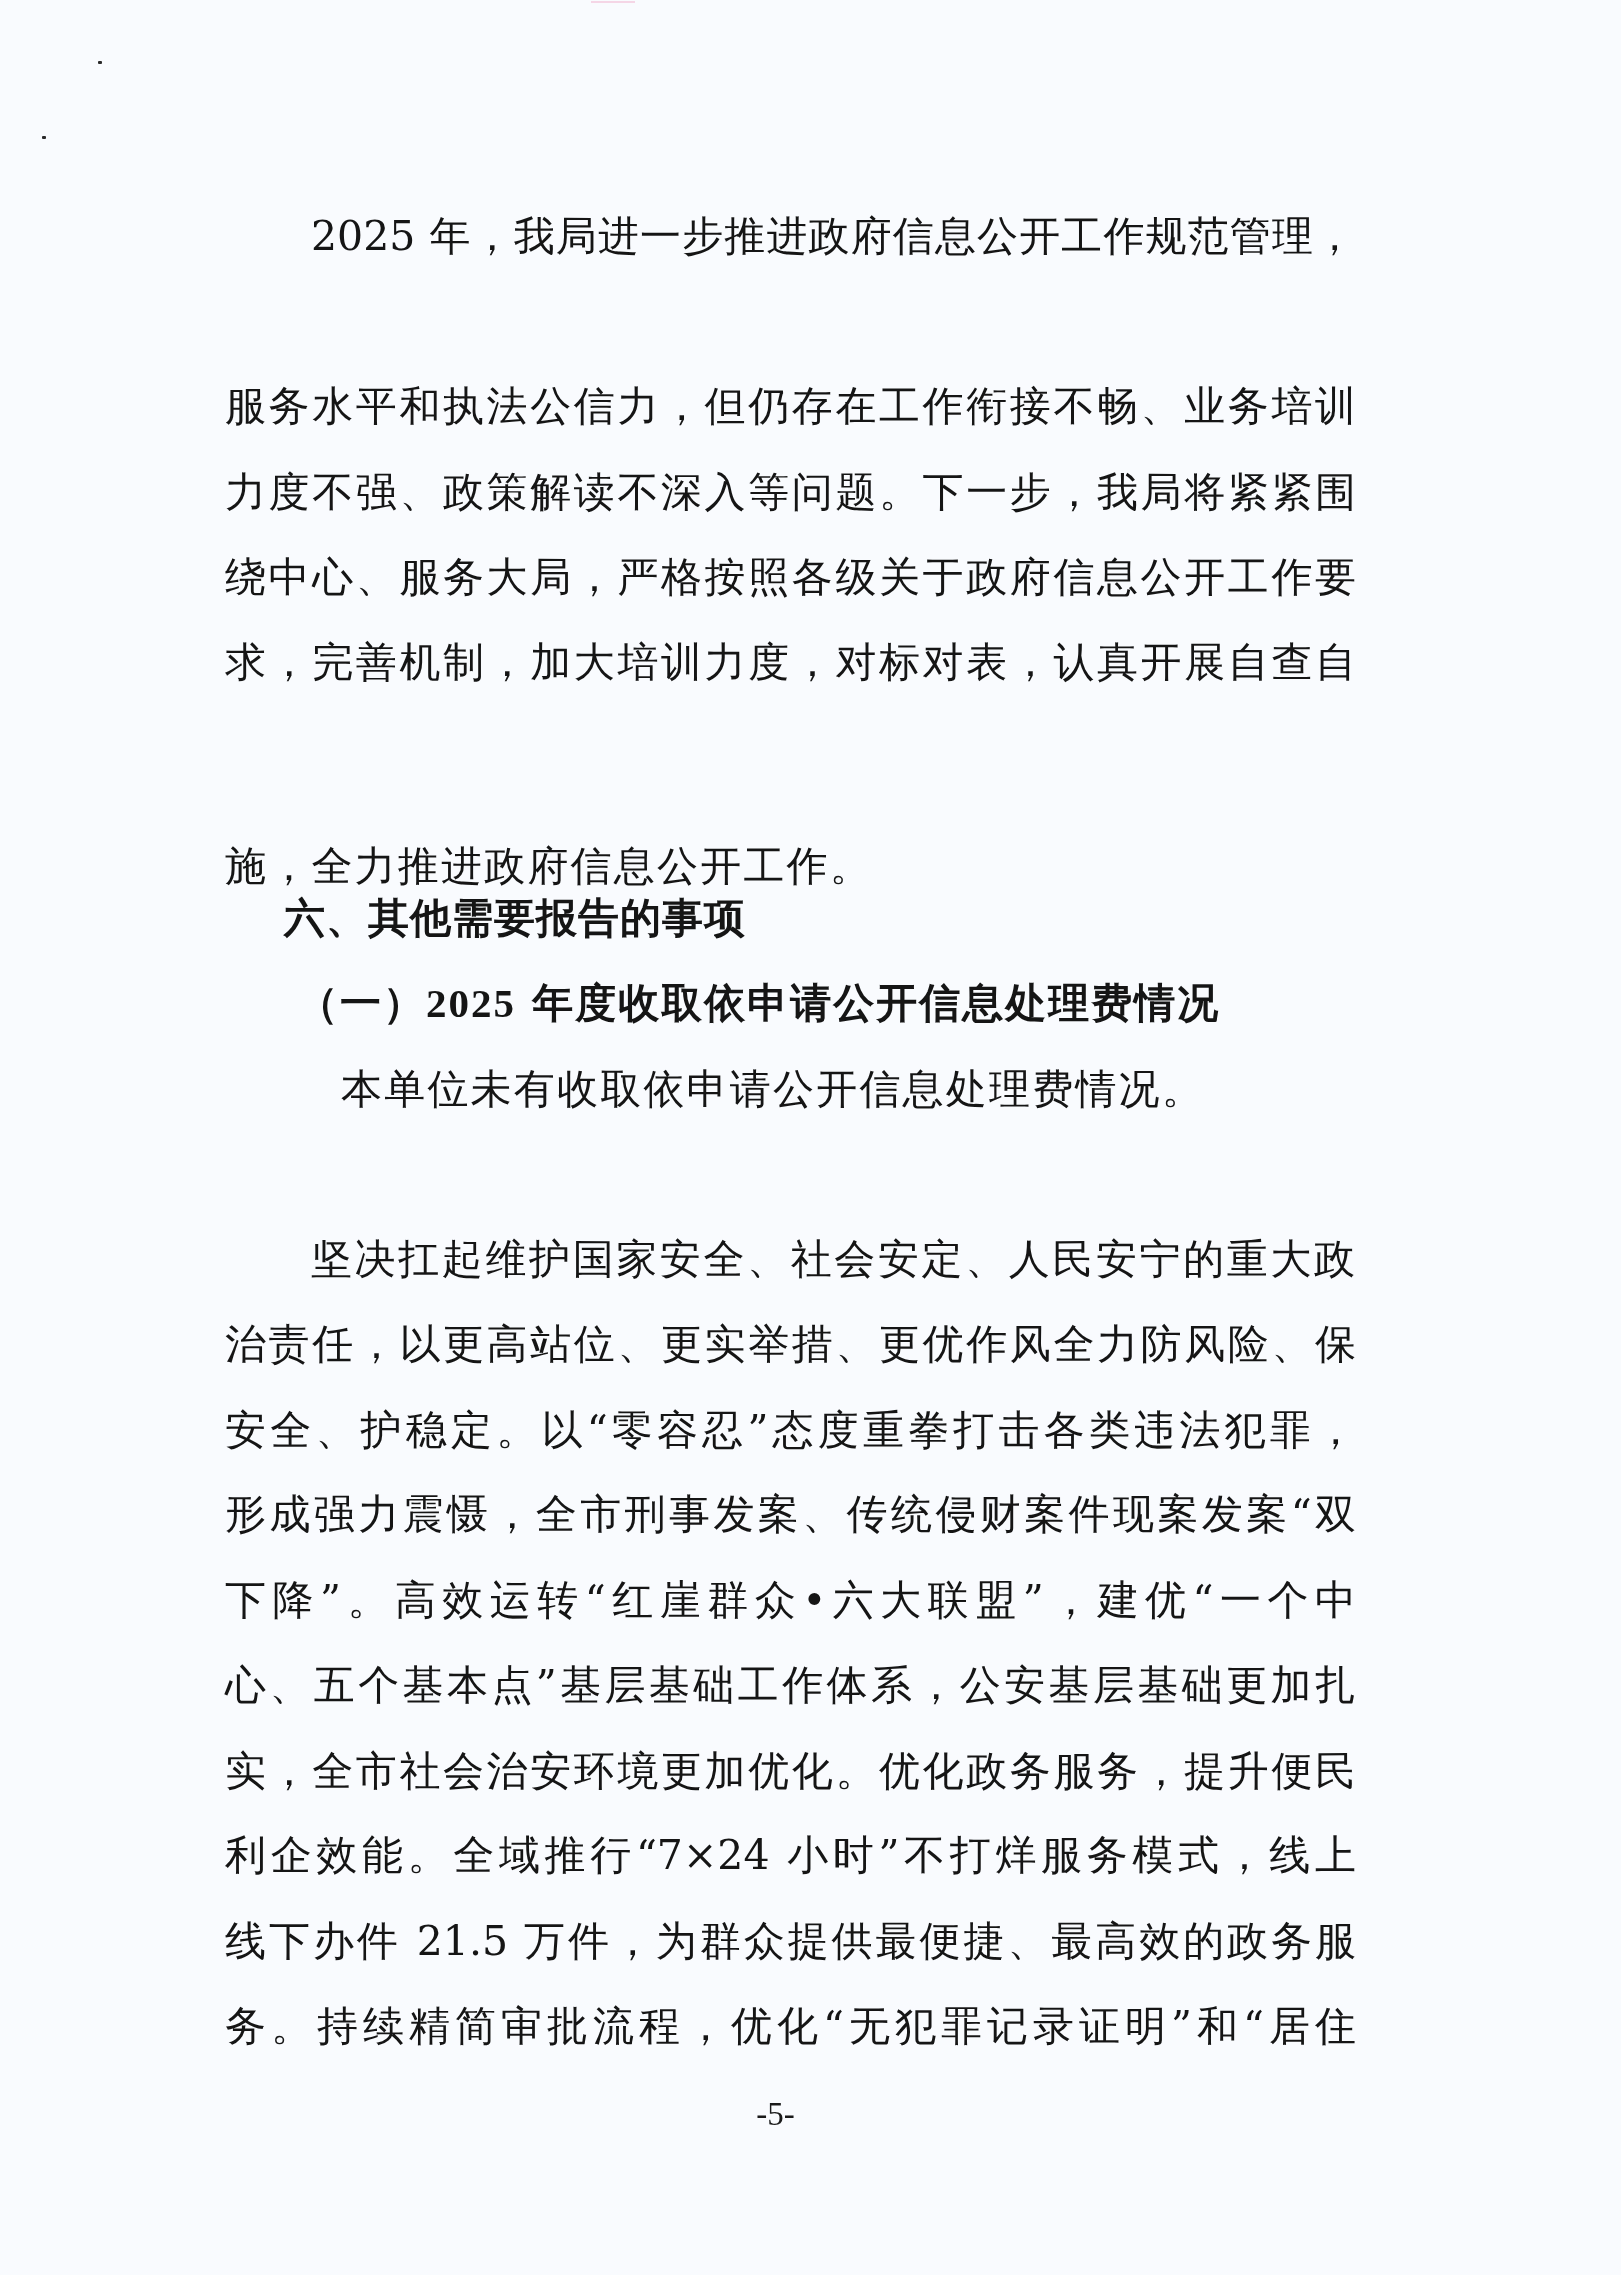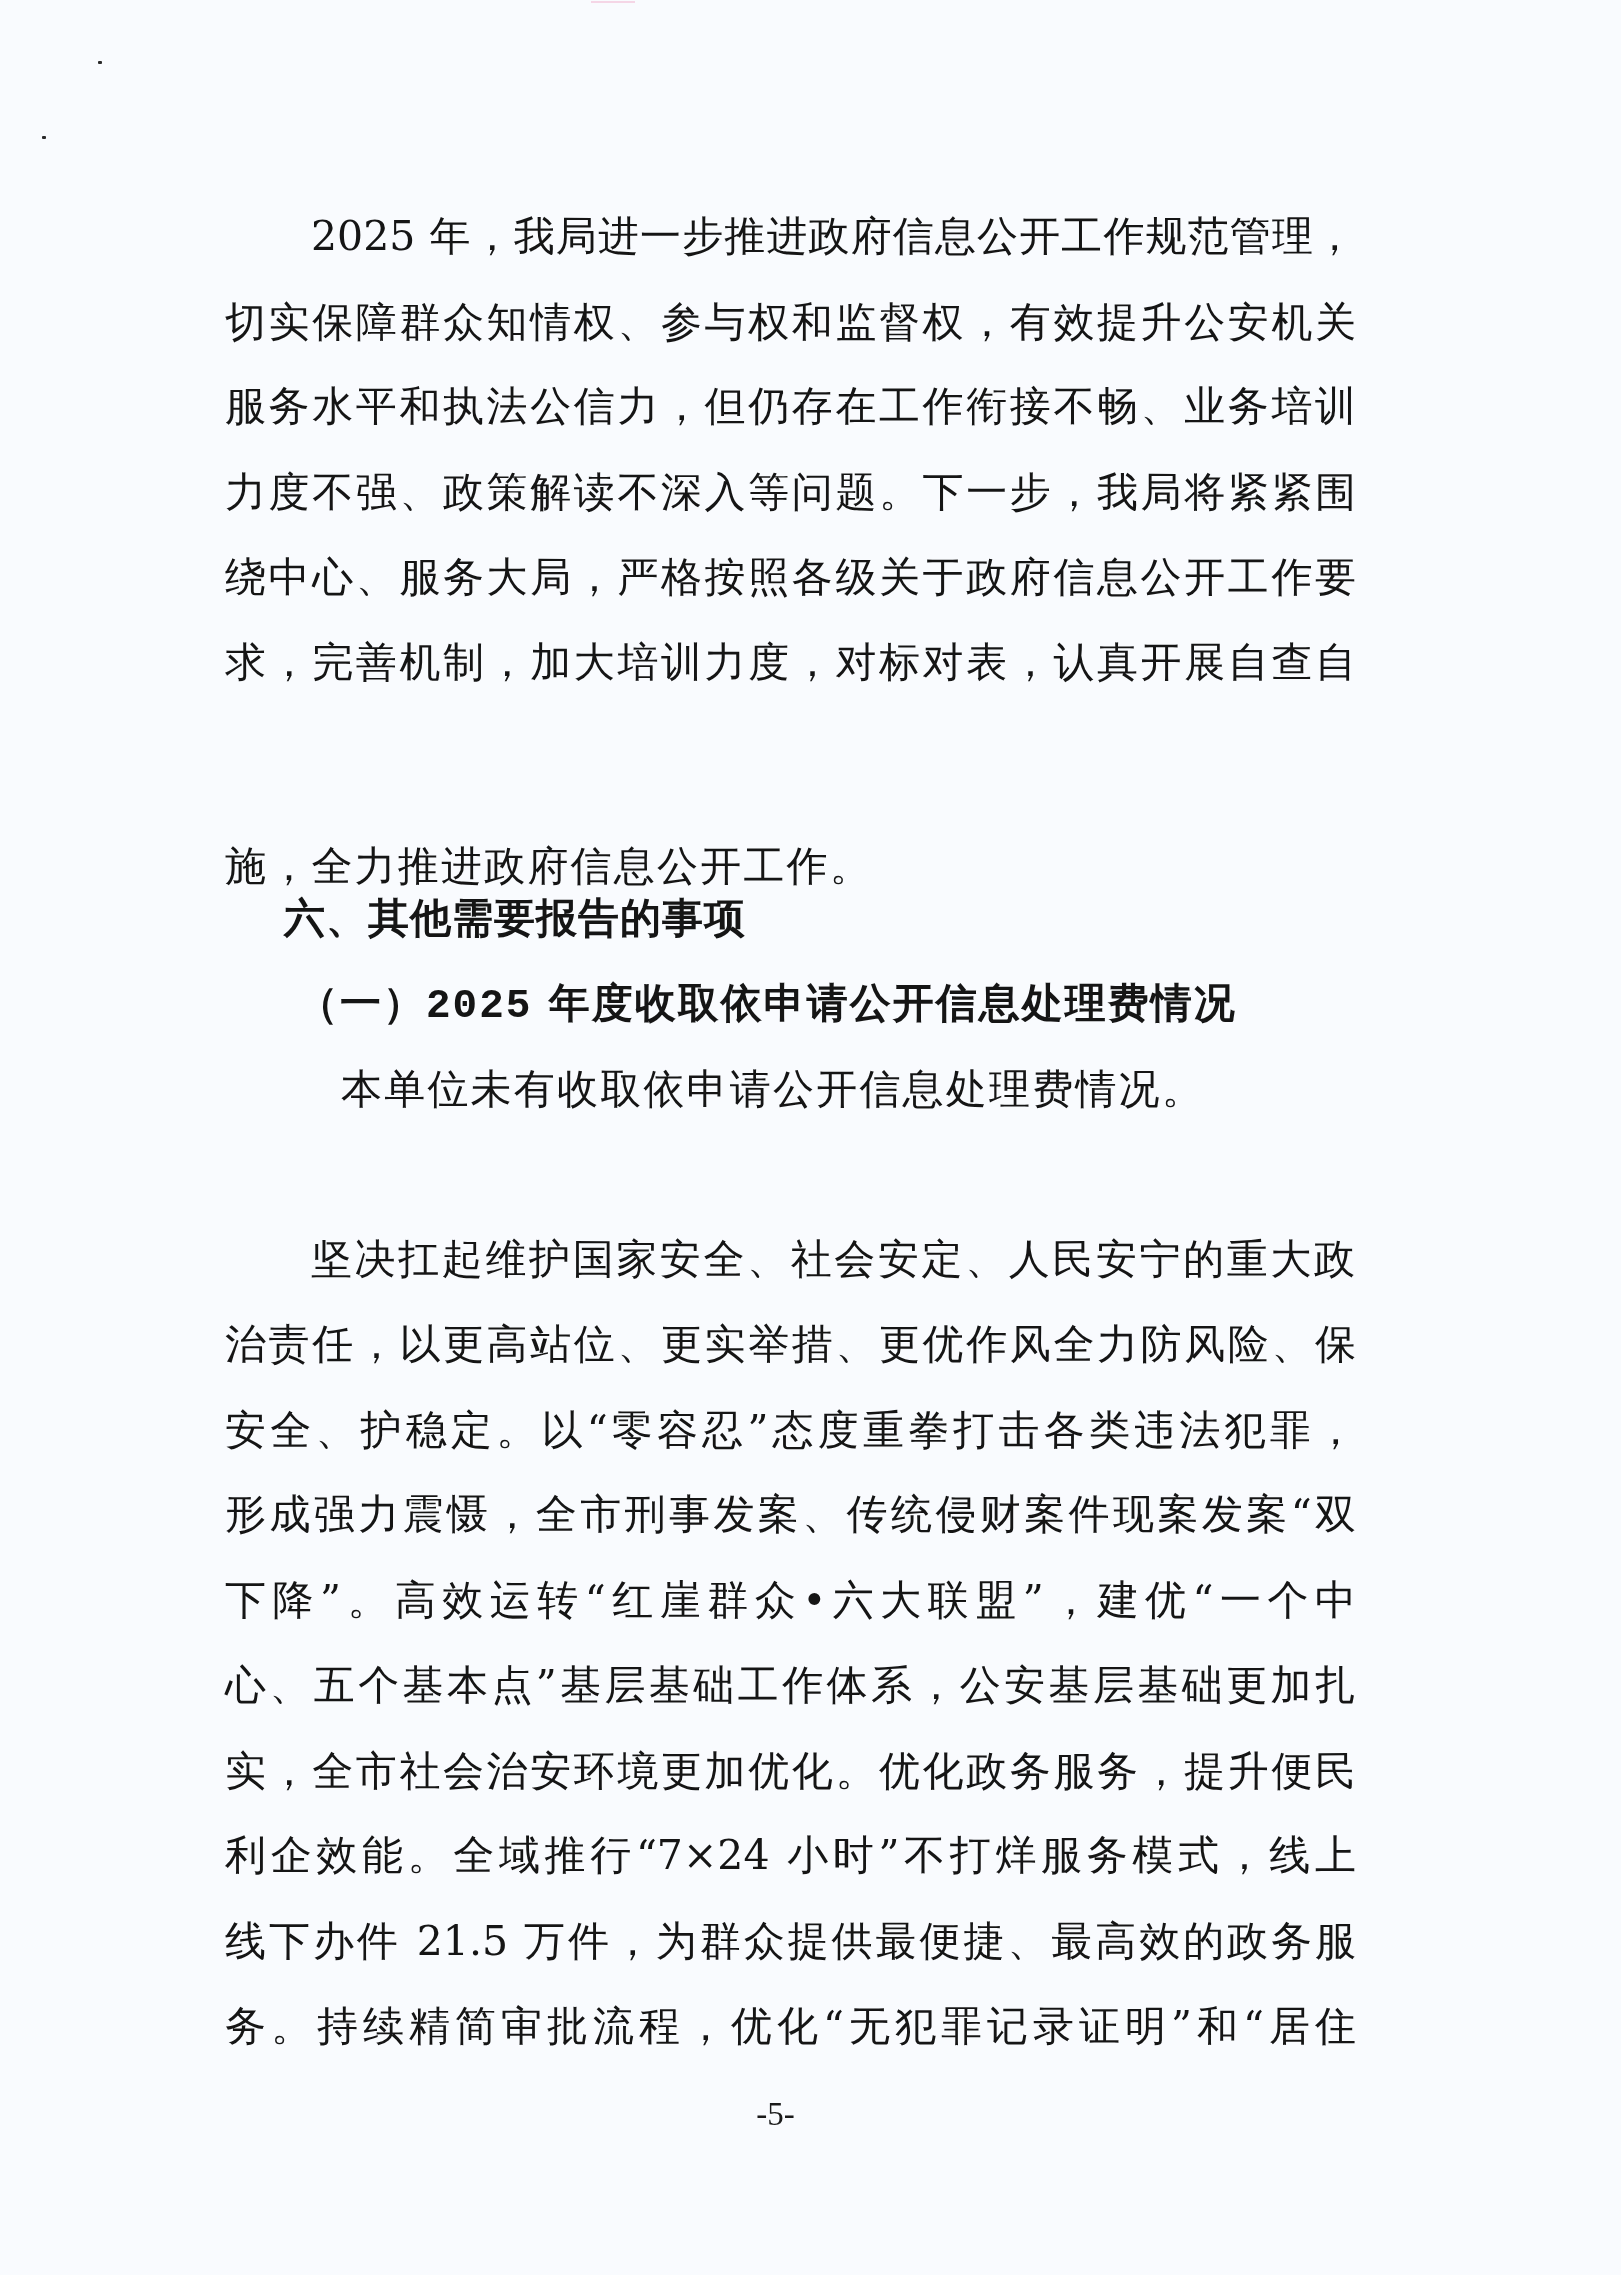--- a/index.html
+++ b/index.html
@@ -76,21 +76,21 @@
     left: 297px;
     height: 55px;
     line-height: 55px;
     font-family: "DejaVu Serif", serif;
     font-size: 41px;
     font-weight: bold;
     letter-spacing: 2px;
     white-space: nowrap;
   }
   .heading-2 .num {
-    font-family: Liberation Mono, monospace;
+    font-family: Liberation Serif, serif;
     font-weight: bold;
     margin-top: 25px;
   }
   .body-short {
     position: absolute;
     left: 305px;
     height: 55px;
     line-height: 55px;
     font-size: 41px;
     letter-spacing: 2.2px;
@@ -110,21 +110,20 @@
 </head>
 <body>
 
 <div class="page">
 
   <div class="scan-mark-top"></div>
   <div class="speck" style="left:98px;top:61px;"></div>
   <div class="speck" style="left:42px;top:136px;"></div>
 
   <div class="line full indent" style="top:209px;">2025 年，我局进一步推进政府信息公开工作规范管理，</div>
-  <div class="line full" style="top:295px;">切实保障群众知情权、参与权和监督权，有效提升公安机关</div>
   <div class="line full" style="top:379px;">服务水平和执法公信力，但仍存在工作衔接不畅、业务培训</div>
   <div class="line full" style="top:465px;">力度不强、政策解读不深入等问题。下一步，我局将紧紧围</div>
   <div class="line full" style="top:635px;">求，完善机制，加大培训力度，对标对表，认真开展自查自</div>
   <div class="line full" style="top:550px;">绕中心、服务大局，严格按照各级关于政府信息公开工作要</div>
   <div class="line last" style="top:806px;margin-top:33px;">施，全力推进政府信息公开工作。</div>
 
   <div class="heading-1" style="top:891px;">六、其他需要报告的事项</div>
 
   <div class="heading-2" style="top:976px;">
     <span>（一）</span><span class="num">2025</span><span> 年度收取依申请公开信息处理费情况</span>

